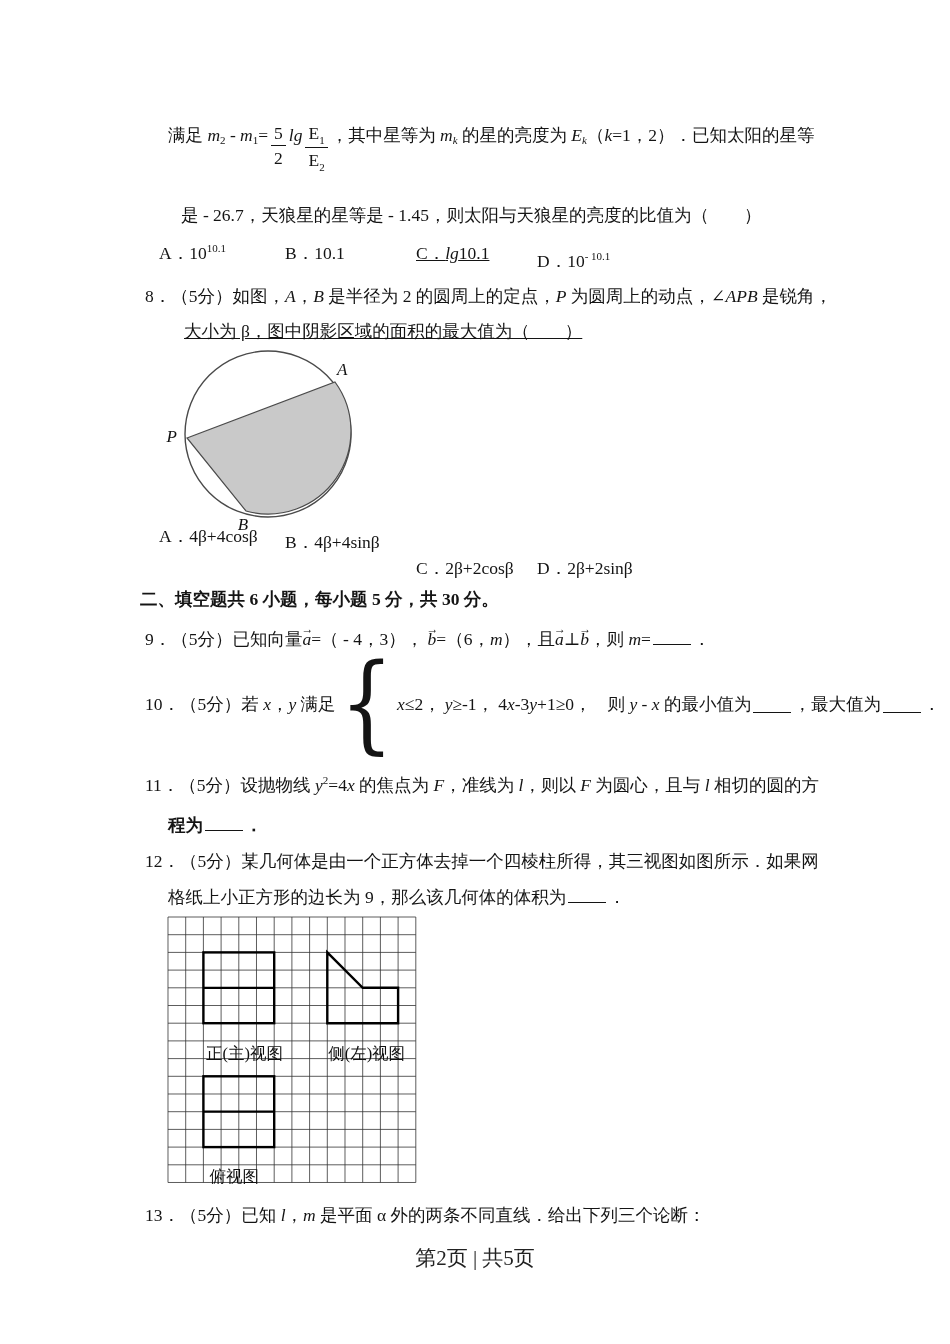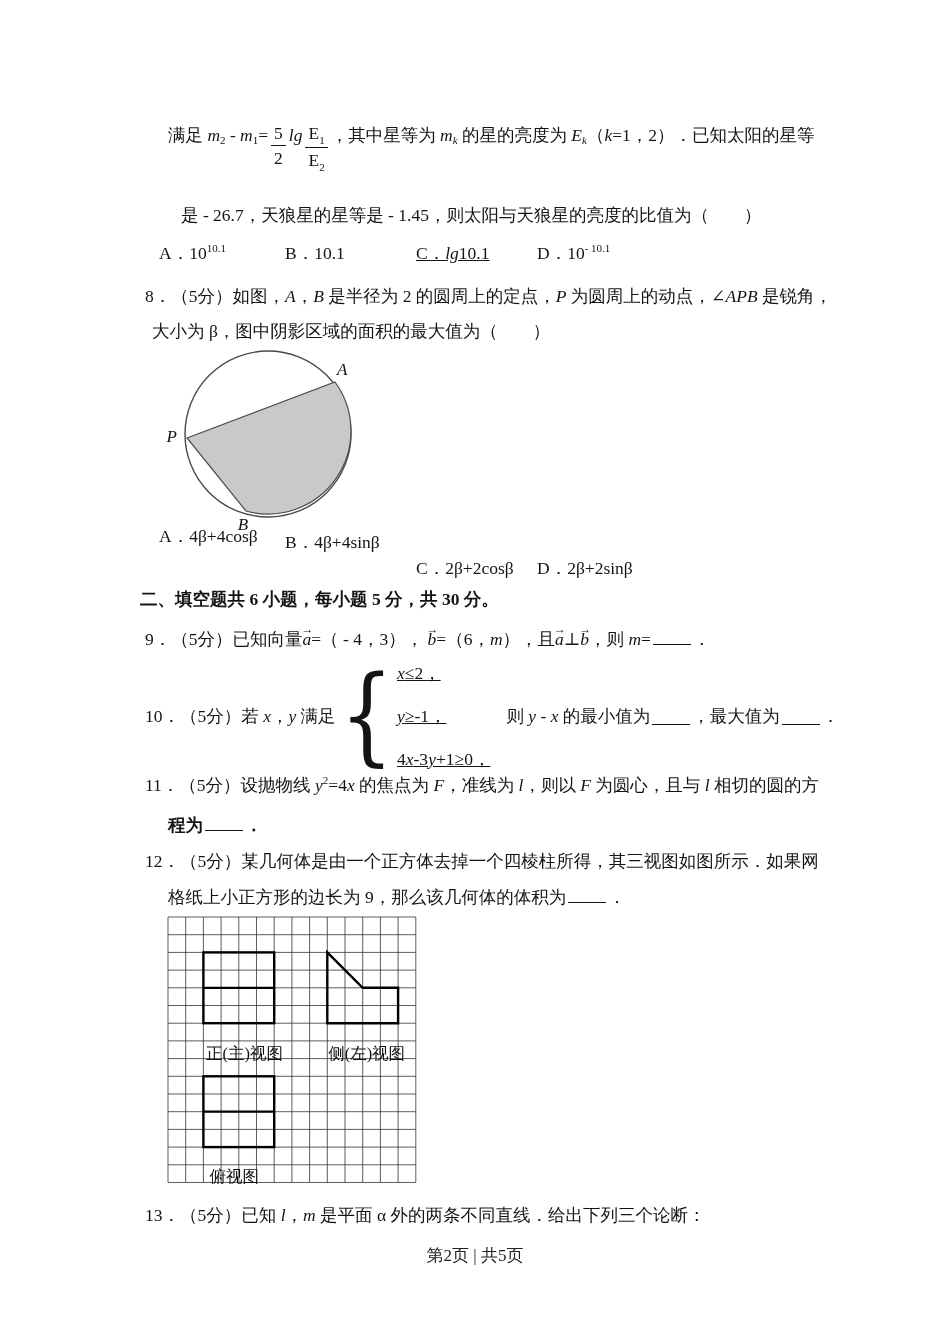--- a/index.html
+++ b/index.html
@@ -18,41 +18,41 @@
   .seg-sub{font-size:11px;position:relative;top:5px;}
   .seg-subi{font-size:11px;position:relative;top:5px;font-style:italic;}
   .seg-sup{font-size:11px;position:relative;top:-7px;}
   .frac{display:inline-flex;flex-direction:column;align-items:center;margin:0 3px;}
   .frac .fnum{line-height:23px;border-bottom:1.6px solid #141414;padding:0 3px;text-align:center;}
   .frac .fden{line-height:24px;padding:0 3px;text-align:center;}
   .vec{display:inline-block;position:relative;font-style:italic;}
   .vec .arr{position:absolute;top:-10px;left:50%;transform:translateX(-50%);font-size:12px;font-style:normal;letter-spacing:-1px;}
   .blank{display:inline-block;border-bottom:1.4px solid #141414;height:16px;margin:0 2px;}
   .brace{font-size:106px;line-height:88px;font-weight:300;transform:scaleX(.8);margin:0 -3px;font-family:"DejaVu Serif",serif;}
-  .stack{display:inline-flex;flex-direction:column;gap:17px;text-decoration:underline;}
+  .stack{display:inline-flex;flex-direction:row;gap:4px;}
   .stack .srow{line-height:26px;}
   .sp{display:inline-block;}
   .fig{position:absolute;}
   #page-footer{
     position:absolute;top:1244px;left:0;width:950px;text-align:center;
-    font-size:17px;color:#222;
+    font-size:21px;color:#222;
   }
 </style>
 </head>
 <body>
 
 <main id="content">
     <div class="line flex-top" style="left: 168px; top: 122px;"><span class="seg-t">满足 </span><span class="seg-i">m</span><span class="seg-sub">2</span><span class="seg-t"> - </span><span class="seg-i">m</span><span class="seg-sub">1</span><span class="seg-t">=</span><span class="frac"><span class="fnum"><span class="seg-t">5</span></span><span class="fden"><span class="seg-t">2</span></span></span><span class="seg-i">lg</span><span class="frac"><span class="fnum"><span class="seg-t">E</span><span class="seg-sub">1</span></span><span class="fden"><span class="seg-t">E</span><span class="seg-sub">2</span></span></span><span class="seg-t">，其中星等为 </span><span class="seg-i">m</span><span class="seg-subi">k</span><span class="seg-t"> 的星的亮度为 </span><span class="seg-i">E</span><span class="seg-subi">k</span><span class="seg-t">（</span><span class="seg-i">k</span><span class="seg-t">=1，2）．已知太阳的星等</span></div>
     <div class="line" style="left: 181px; top: 202px;"><span class="seg-t">是 - 26.7，天狼星的星等是 - 1.45，则太阳与天狼星的亮度的比值为（　　）</span></div>
     <div class="line" style="left: 159px; top: 240px;"><span class="seg-t">A．10</span><span class="seg-sup">10.1</span></div>
     <div class="line" style="left: 285px; top: 240px; text-align: right;"><span class="seg-t">B．10.1</span></div>
     <div class="line" style="left: 416px; top: 240px; text-decoration: underline;"><span class="seg-t">C．</span><span class="seg-i">lg</span><span class="seg-t">10.1</span></div>
-    <div class="line" style="left: 537px; top: 240px;"><span class="seg-t">D．10</span><span class="seg-sup">- 10.1</span></div>
+    <div class="line" style="left: 537px; top: 248px;"><span class="seg-t">D．10</span><span class="seg-sup">- 10.1</span></div>
     <div class="line" style="left: 145px; top: 283px;"><span class="seg-t">8．（5分）如图，</span><span class="seg-i">A</span><span class="seg-t">，</span><span class="seg-i">B</span><span class="seg-t"> 是半径为 2 的圆周上的定点，</span><span class="seg-i">P</span><span class="seg-t"> 为圆周上的动点，∠</span><span class="seg-i">APB</span><span class="seg-t"> 是锐角，</span></div>
-    <div class="line" style="left: 152px; top: 318px;"><span class="seg-t">大小为 β，图中阴影区域的面积的最大值为（　　）</span></div>
+    <div class="line" style="left: 184px; top: 318px; text-decoration: underline;"><span class="seg-t">大小为 β，图中阴影区域的面积的最大值为（　　）</span></div>
     <div class="line" style="left: 159px; top: 523px;"><span class="seg-t">A．4β+4cosβ</span></div>
     <div class="line" style="left: 285px; top: 529px;"><span class="seg-t">B．4β+4sinβ</span></div>
     <div class="line" style="left: 416px; top: 555px; text-align: center;"><span class="seg-t">C．2β+2cosβ</span></div>
     <div class="line" style="left: 537px; top: 555px;"><span class="seg-t">D．2β+2sinβ</span></div>
     <div class="line bold" style="left: 140px; top: 586px;"><span class="seg-t">二、填空题共 6 小题，每小题 5 分，共 30 分。</span></div>
     <div class="line" style="left: 145px; top: 626px;"><span class="seg-t">9．（5分）已知向量</span><span class="vec"><span class="arr">→</span>a</span><span class="seg-t">=（ - 4，3）， </span><span class="vec"><span class="arr">→</span>b</span><span class="seg-t">=（6，</span><span class="seg-i">m</span><span class="seg-t">），且</span><span class="vec"><span class="arr">→</span>a</span><span class="seg-t">⊥</span><span class="vec"><span class="arr">→</span>b</span><span class="seg-t">，则 </span><span class="seg-i">m</span><span class="seg-t">=</span><span class="blank" style="width: 38px;"></span><span class="seg-t">．</span></div>
     <div class="line flex-center" style="left: 145px; top: 660px;"><span class="seg-t">10．（5分）若 </span><span class="seg-i">x</span><span class="seg-t">，</span><span class="seg-i">y</span><span class="seg-t"> 满足</span><span class="brace">{</span><span class="stack"><span class="srow"><span class="seg-i">x</span><span class="seg-t">≤2，</span></span><span class="srow"><span class="seg-i">y</span><span class="seg-t">≥-1，</span></span><span class="srow"><span class="seg-t">4</span><span class="seg-i">x</span><span class="seg-t">-3</span><span class="seg-i">y</span><span class="seg-t">+1≥0，</span></span></span><span class="sp" style="width: 16px;"></span><span class="seg-t">则 </span><span class="seg-i">y</span><span class="seg-t"> - </span><span class="seg-i">x</span><span class="seg-t"> 的最小值为</span><span class="blank" style="width: 38px;"></span><span class="seg-t">，最大值为</span><span class="blank" style="width: 38px;"></span><span class="seg-t">．</span></div>
     <div class="line" style="left: 145px; top: 772px;"><span class="seg-t">11．（5分）设抛物线 </span><span class="seg-i">y</span><span class="seg-sup">2</span><span class="seg-t">=4</span><span class="seg-i">x</span><span class="seg-t"> 的焦点为 </span><span class="seg-i">F</span><span class="seg-t">，准线为 </span><span class="seg-i">l</span><span class="seg-t">，则以 </span><span class="seg-i">F</span><span class="seg-t"> 为圆心，且与 </span><span class="seg-i">l</span><span class="seg-t"> 相切的圆的方</span></div>
     <div class="line" style="left: 168px; top: 812px; font-weight: bold;"><span class="seg-t">程为</span><span class="blank" style="width: 38px;"></span><span class="seg-t">．</span></div>
     <div class="line" style="left: 145px; top: 848px;"><span class="seg-t">12．（5分）某几何体是由一个正方体去掉一个四棱柱所得，其三视图如图所示．如果网</span></div>

